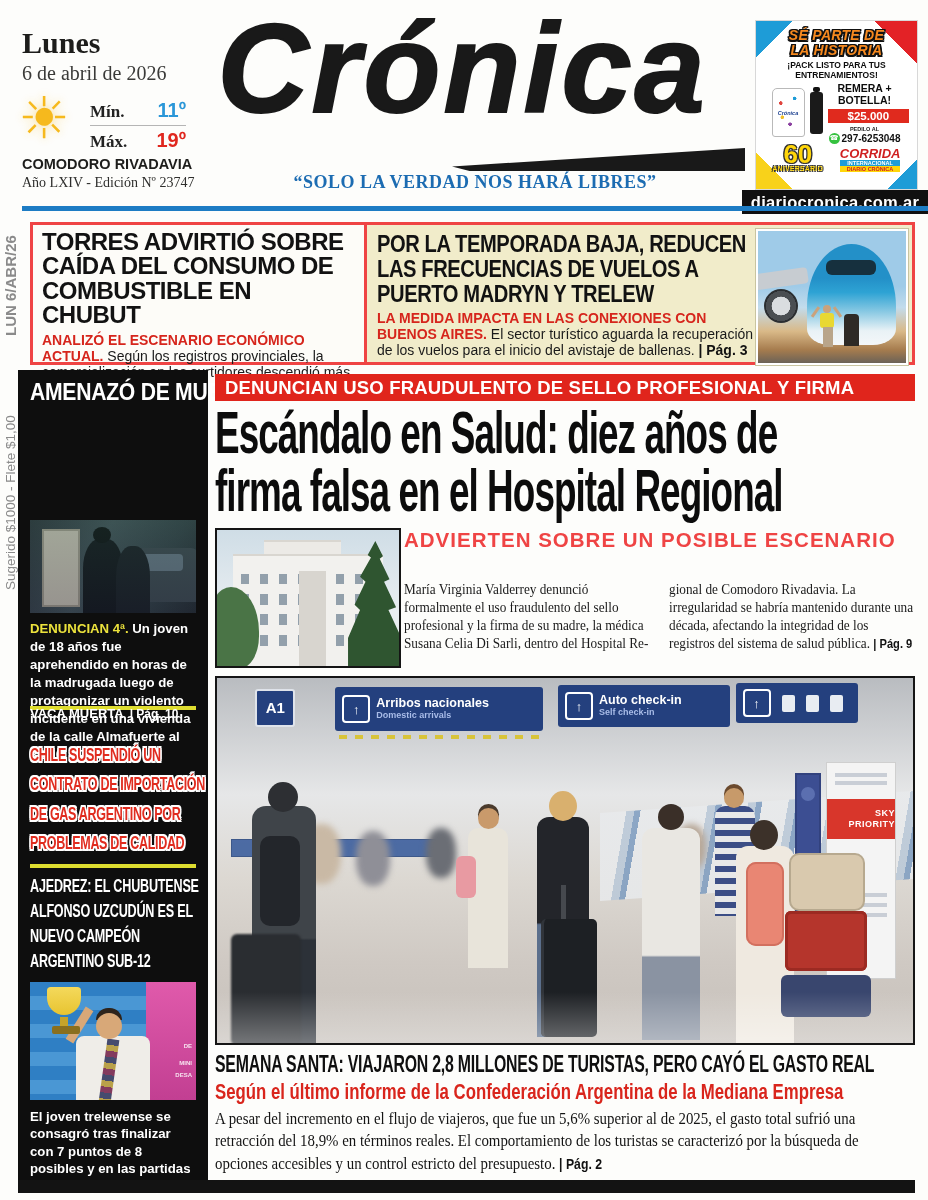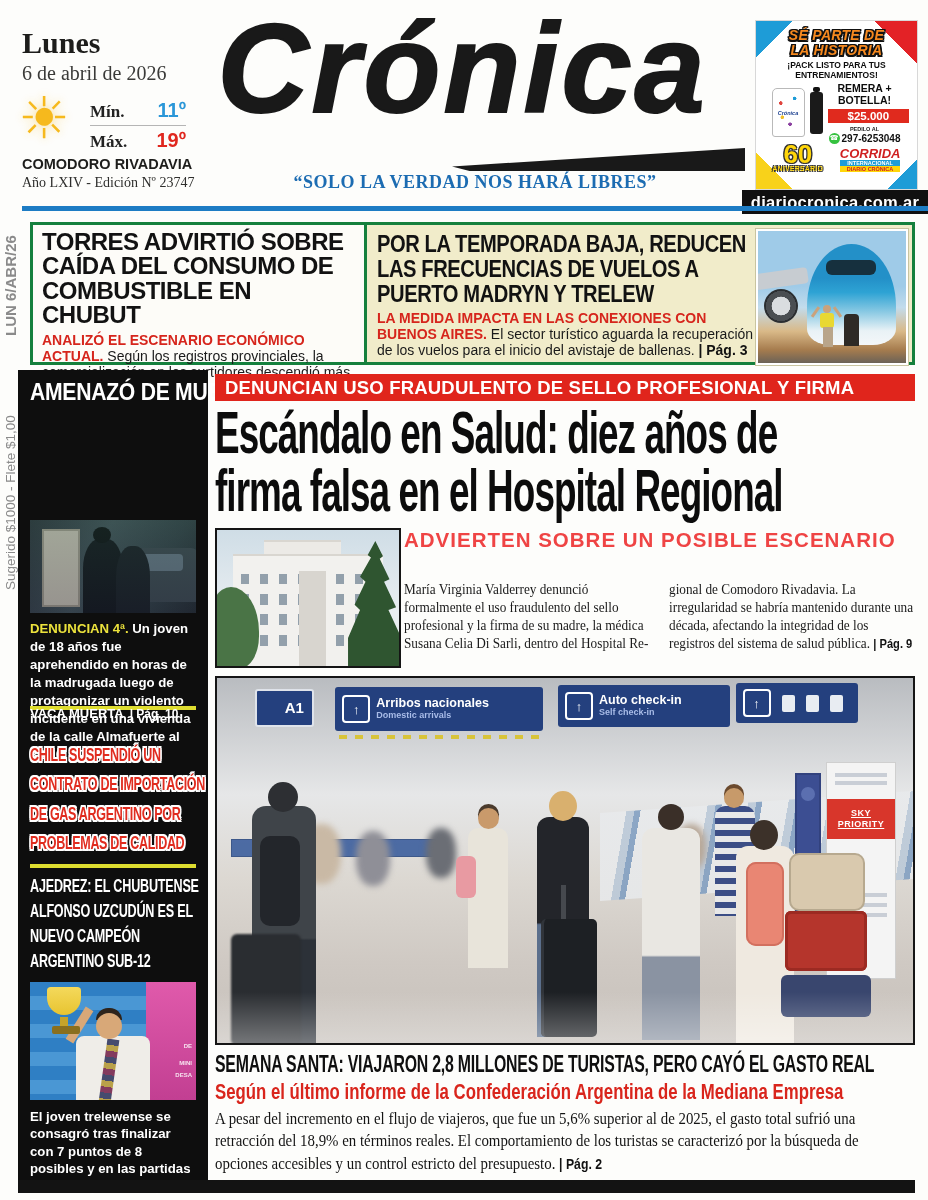--- a/index.html
+++ b/index.html
@@ -66,21 +66,21 @@
   #phone{font:900 10px "Liberation Sans",sans-serif;color:#101010;}
   #promo-bottom{display:flex;justify-content:space-evenly;align-items:flex-end;margin-top:2px;}
   .yb{color:#ffd60a;font-weight:900;line-height:.9;
       text-shadow:-1.2px -1.2px 0 #333,1.2px -1.2px 0 #333,-1.2px 1.2px 0 #333,1.2px 1.2px 0 #333;}
   #anniv-num{font-size:26px;} #anniv-lab{font-size:6.5px;letter-spacing:.5px;}
   #event-name{font:900 13px "Liberation Sans",sans-serif;font-style:italic;color:#cf1f1f;line-height:1;}
   #event-l2{font:800 5.5px "Liberation Sans",sans-serif;color:#fff;background:#1e9cd7;padding:0 2px;}
   #event-l3{font:800 5.5px "Liberation Sans",sans-serif;color:#cf1f1f;background:#ffd60a;padding:0 2px;}
 
   
-  .redbox{border:3px solid #15803d;box-sizing:border-box;}
+  .redbox{border:3px solid #ef4444;box-sizing:border-box;}
   #box-fuel{left:30px;top:222px;width:337px;height:143px;background:#fdfcf8;padding:5px 9px;}
   #fuel-h{font:800 24px "Liberation Sans",sans-serif;letter-spacing:-.5px;line-height:1.02;color:#121212;}
   .boxtext{margin-top:4px;font-size:14px;line-height:1.16;color:#1a1a1a;}
   .redlead{color:#d6251c;font-weight:800;}
   .pageref{font-weight:800;color:#121212;}
   #box-flights{left:364px;top:222px;width:551px;height:143px;background:#f1ecca;padding:5px 10px;position:absolute;}
   #flights-h{position:absolute;left:10px;top:7px;width:446px;transform:scaleX(.84);transform-origin:left top;
              font:800 24px "Liberation Sans",sans-serif;letter-spacing:-.5px;line-height:1.04;color:#121212;}
   #flights-text{position:absolute;left:10px;top:85px;width:378px;font-size:14px;line-height:1.16;color:#1a1a1a;}
   #photo-plane{position:absolute;right:4px;top:4px;width:148px;height:132px;border:2px solid #fff;
@@ -166,21 +166,21 @@
   #article{left:404px;top:580px;width:600px;display:flex;gap:20px;transform:scaleX(.855);transform-origin:left top;
            height:96px;overflow:hidden;}
   .col{width:290px;font:400 15.5px "Liberation Serif",serif;line-height:1.16;color:#1a1a1a;}
   .col .pageref{font-family:"Liberation Sans",sans-serif;font-size:13px;}
 
   
   #photo-airport{left:215px;top:676px;width:700px;height:369px;border:2px solid #151515;box-sizing:border-box;
       overflow:hidden;background:linear-gradient(#b9bcc0,#e6e7e8 32%,#dcd8d2 55%,#cfc9c3 78%,#c6c0ba 100%);}
   .ap{position:absolute;}
   .navy{background:#24407e;border-radius:3px;color:#fff;}
-  #ap-a1{left:5.5%;top:3%;width:36px;height:34px;border:2px solid #dfe3ea;display:flex;align-items:center;justify-content:center;font:900 15px "Liberation Sans",sans-serif;padding-left:19px;}
+  #ap-a1{left:5.5%;top:3%;width:36px;height:34px;border:2px solid #dfe3ea;display:flex;align-items:center;justify-content:center;font:900 15px "Liberation Sans",sans-serif;}
   .ap-sign{display:flex;align-items:center;gap:6px;padding:4px 7px;box-sizing:border-box;}
   .arrowbox{width:24px;height:24px;border:2px solid #fff;border-radius:4px;display:flex;align-items:center;justify-content:center;font-size:13px;flex:none;}
   .sign-es{font-weight:800;font-size:12.5px;line-height:1.1;}
   .sign-en{font-weight:700;font-size:9px;color:#a9bce8;line-height:1.1;}
   #ap-s1{left:17%;top:2.5%;width:208px;height:44px;}
   #ap-s2{left:49%;top:2%;width:172px;height:42px;}
   #ap-s3{left:74.5%;top:1.5%;width:122px;height:40px;}
   .sq{width:13px;height:17px;background:#e8ecf2;border-radius:2px;margin-left:5px;}
   #ap-dots{left:17.5%;top:15.5%;width:200px;height:4px;background:repeating-linear-gradient(90deg,#d8c43a 0 8px,rgba(0,0,0,0) 8px 16px);}
   #ap-counters{left:55%;top:34%;width:45%;height:24%;opacity:.85;transform:skewY(-4deg);
@@ -216,21 +216,21 @@
   #lug-black{left:46.5%;top:66%;width:56px;height:118px;background:#1d2024;border-radius:5px;box-shadow:inset 6px 0 0 -3px #30343a;}
   #lug-black::before{content:"";position:absolute;left:20px;top:-34px;width:5px;height:34px;background:#46494e;}
   #lug-left{left:2%;top:70%;width:70px;height:112px;background:#2a2d31;border-radius:6px;filter:blur(1px);}
   #ap-pillar{left:83%;top:26%;width:26px;height:195px;background:#3c4e92;
              box-shadow:inset 0 0 0 2px #32427e;}
   #ap-pillar::before{content:"";position:absolute;left:6px;top:14px;width:14px;height:14px;border-radius:50%;background:#5b6fb0;}
   #ap-sky{left:87.5%;top:23%;width:68px;height:215px;background:#f4f4f4;border:1px solid #cfcfcf;}
   .skyline{position:absolute;left:8px;right:8px;height:4px;background:#c9ced6;}
   #skl1{top:10px;} #skl2{top:18px;} #skl3{top:130px;} #skl4{top:140px;} #skl5{top:150px;}
   #sky-band{position:absolute;left:0;top:36px;width:100%;height:40px;background:#d8362b;display:flex;align-items:center;justify-content:center;}
-  #sky-band span{color:#fff;font:900 9px "Liberation Sans",sans-serif;letter-spacing:.5px;text-align:center;line-height:1.2;text-decoration:underline;}
+  #sky-band span{color:#fff;font:900 9px "Liberation Sans",sans-serif;letter-spacing:.5px;text-align:right;line-height:1.2;}
   #ap-floorglow{left:0;bottom:0;width:100%;height:14%;background:linear-gradient(rgba(255,255,255,0),rgba(255,255,255,.35));}
 
   
   #tour-h{left:215px;top:1050px;white-space:nowrap;font:900 24px "Liberation Sans",sans-serif;letter-spacing:-.3px;
           color:#0f0f0f;transform:scaleX(.66);transform-origin:left top;}
   #tour-sub{left:215px;top:1080px;white-space:nowrap;font:800 21.5px "Liberation Sans",sans-serif;color:#d9251c;
             transform:scaleX(.78);transform-origin:left top;}
   #tour-body{left:215px;top:1108px;width:800px;transform:scaleX(.875);transform-origin:left top;
              font:400 17px "Liberation Serif",serif;line-height:1.32;color:#141414;}
   #tour-body .pageref{font-family:"Liberation Sans",sans-serif;font-size:14px;}

